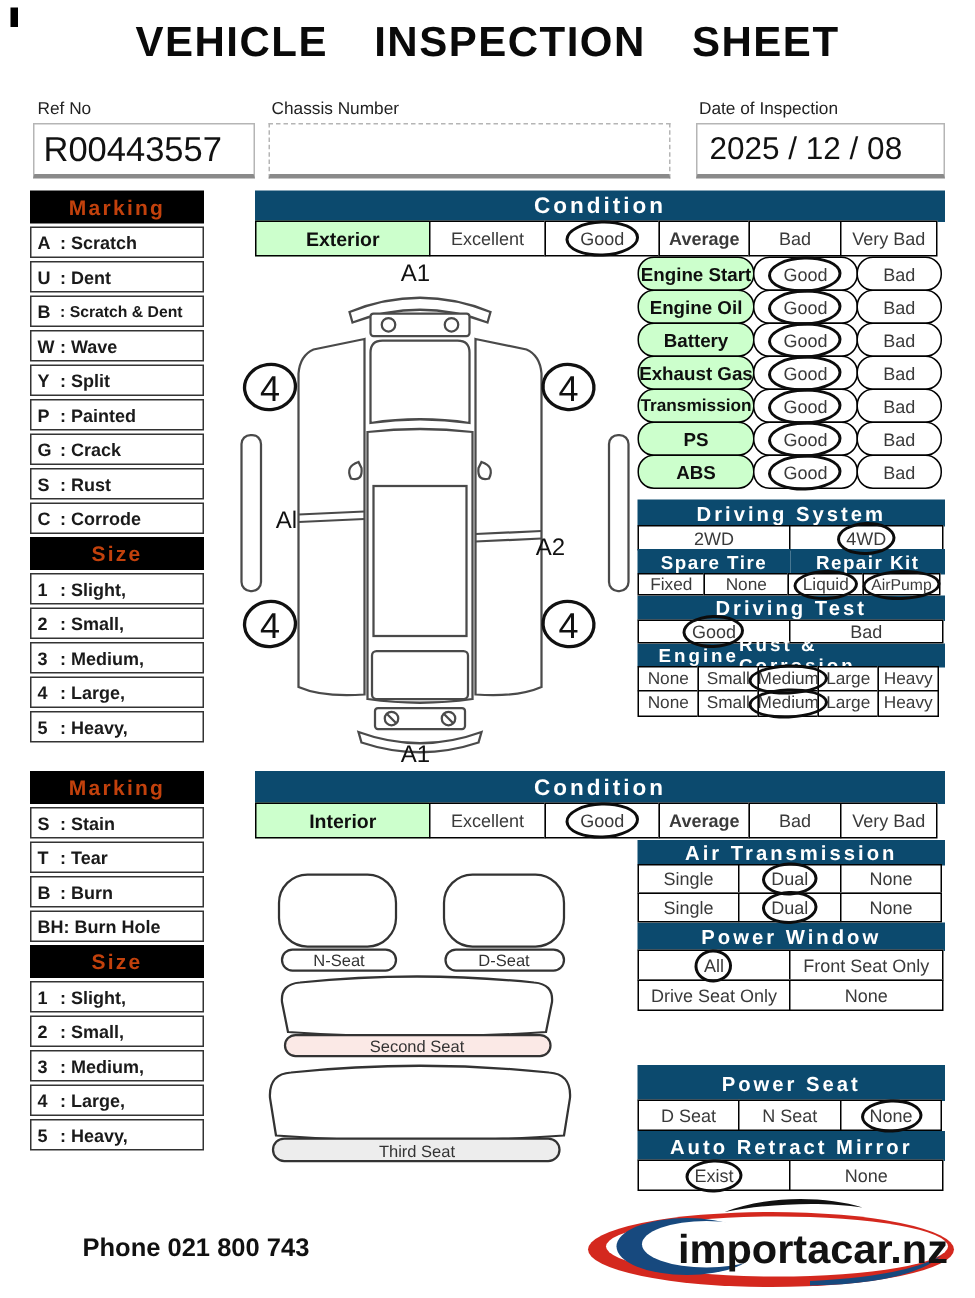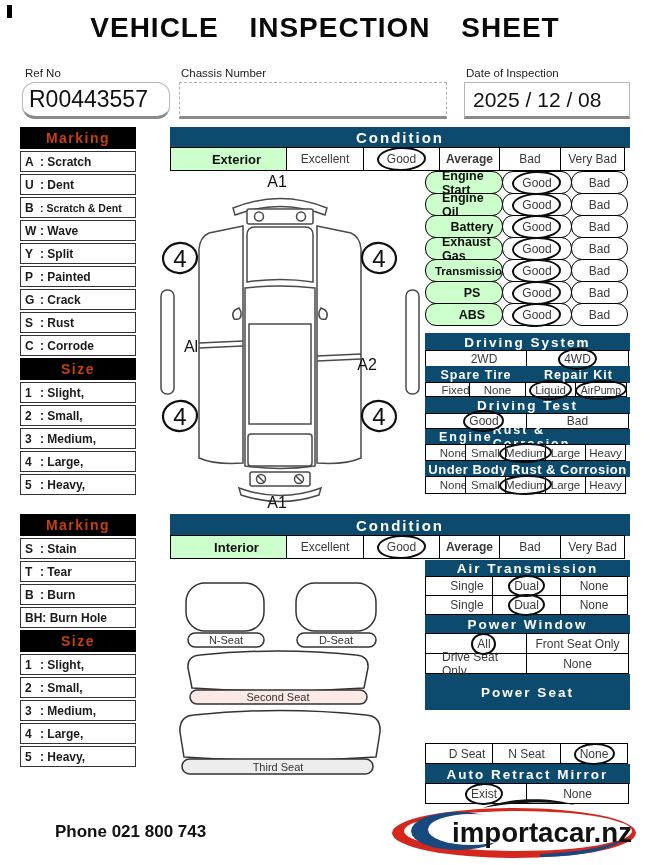--- a/index.html
+++ b/index.html
@@ -4,38 +4,38 @@
 <style>
   html,body{margin:0;padding:0;}
   body{width:650px;height:865px;background:#fff;font-family:"Liberation Sans",sans-serif;position:relative;overflow:hidden;color:#222;}
   .abs{position:absolute;}
   .artifact{left:7px;top:5px;width:5px;height:13px;background:#000;}
   .title{left:0;top:12px;width:650px;text-align:center;font-size:28px;font-weight:bold;letter-spacing:1px;word-spacing:22px;color:#0a0a0a;}
   .fld-label{font-size:11.5px;color:#222;}
   .fld-box{box-sizing:border-box;border:1px solid #b5b5b5;border-bottom:3px solid #8a8a8a;background:#fff;display:flex;align-items:center;}
   .fld-box.dash{border-style:dashed dashed solid dashed;}
   .ref-label{left:25px;top:67px;}
-  .ref-box{left:22px;top:82px;width:148px;height:37px;padding-left:6px;font-size:23px;color:#111;border-radius:13px;}
+  .ref-box{left:22px;top:82px;width:148px;height:37px;padding-left:6px;font-size:23px;color:#111;}
   .chassis-label{left:181px;top:67px;}
   .chassis-box{left:179px;top:82px;width:268px;height:37px;}
   .date-label{left:466px;top:67px;}
   .date-box{left:464px;top:82px;width:166px;height:37px;padding-left:8px;font-size:21px;color:#111;}
   
   .legend{width:116px;}
   .lt-header{height:22px;background:#000;color:#c2410c;font-weight:bold;font-size:14px;letter-spacing:1.5px;display:flex;align-items:center;justify-content:center;margin-bottom:2px;}
   .lt-item{box-sizing:border-box;height:21px;border:1px solid #333;margin-bottom:2px;display:flex;align-items:center;padding-left:4px;font-weight:bold;font-size:12px;background:#fff;color:#1a1a1a;}
   .lt-code{min-width:15px;}
   .lt-desc::before{content:": ";white-space:pre;}
   .lt-desc{white-space:nowrap;}
   .left-top{left:20px;top:127px;}
   .left-bottom{left:20px;top:514px;}
   
   .row{display:flex;margin-top:-1px;}
   .cell{box-sizing:border-box;border:1px solid #000;background:#fff;display:flex;align-items:center;justify-content:center;font-size:12px;color:#3a3a3a;margin-left:-1px;}
-  .cell:first-child{margin-left:0;padding-left:16px;}
+  .cell:first-child{margin-left:0;}
   .hdr{background:#0c4a6e;color:#fff;font-weight:bold;font-size:13.5px;letter-spacing:2px;display:flex;align-items:center;justify-content:center;}
   .hdr.tight{letter-spacing:0.5px;font-size:13px;}
   .hdr.split{justify-content:space-between;padding:0 14px;box-sizing:border-box;}
   .green{background:#ccffcc;font-weight:bold;color:#0f0f0f;}
   .circled{position:relative;display:inline-block;padding:0 1px;}
   .circled::after{content:"";position:absolute;left:-9px;right:-9px;top:-5px;bottom:-5px;border:2.5px solid #0c0c0c;border-radius:50%;transform:rotate(-2deg);}
   .circled.tightc::after{left:-5px;right:-5px;top:-4px;bottom:-4px;}
   
   .cond{left:170px;top:127px;width:460px;}
   .cond2{left:170px;top:514px;width:460px;}
@@ -67,22 +67,22 @@
   .h-ub{height:16px;}
   .r-5b .cell{height:18px;width:41px;font-size:11.5px;}
   
   .intblock{left:425px;top:560px;width:205px;}
   .h-ac{height:17px;}
   .r-3 .cell{height:20px;width:68px;}
   .r-3 .cell:nth-child(2){width:69px;}
   .h-srs{height:18px;}
   .h-pw{height:19px;}
   .r-pw .cell{height:21px;}
-  .h-ps{height:36px;}
-  .r-ps .cell{height:21px;width:68px;margin-top:34px;}
+  .h-ps{height:24px;margin-top:36px;}
+  .r-ps .cell{height:21px;width:68px;}
   .r-ps .cell:nth-child(2){width:69px;}
   .h-mir{height:20px;}
   .r-mir .cell{height:21px;}
   
   .carbox{left:155px;top:172px;width:270px;height:338px;}
   .seatbox{left:170px;top:560px;width:255px;height:230px;}
   svg text{font-family:"Liberation Sans",sans-serif;}
   .hand{font-family:"DejaVu Sans",sans-serif;}
   
   .phone{left:55px;top:822px;font-size:17px;font-weight:bold;color:#111;}
@@ -353,21 +353,20 @@
   </div>
   <div class="row r-5">
     <div class="cell">None</div>
     <div class="cell">Small</div>
     <div class="cell">
         <span class="circled tightc">Medium</span>
       </div>
     <div class="cell">Large</div>
     <div class="cell">Heavy</div>
   </div>
-  <div class="hdr tight h-ub">Under Body Rust &amp; Corrosion</div>
   <div class="row r-5b">
     <div class="cell">None</div>
     <div class="cell">Small</div>
     <div class="cell">
         <span class="circled tightc">Medium</span>
       </div>
     <div class="cell">Large</div>
     <div class="cell">Heavy</div>
   </div>
 </div>

